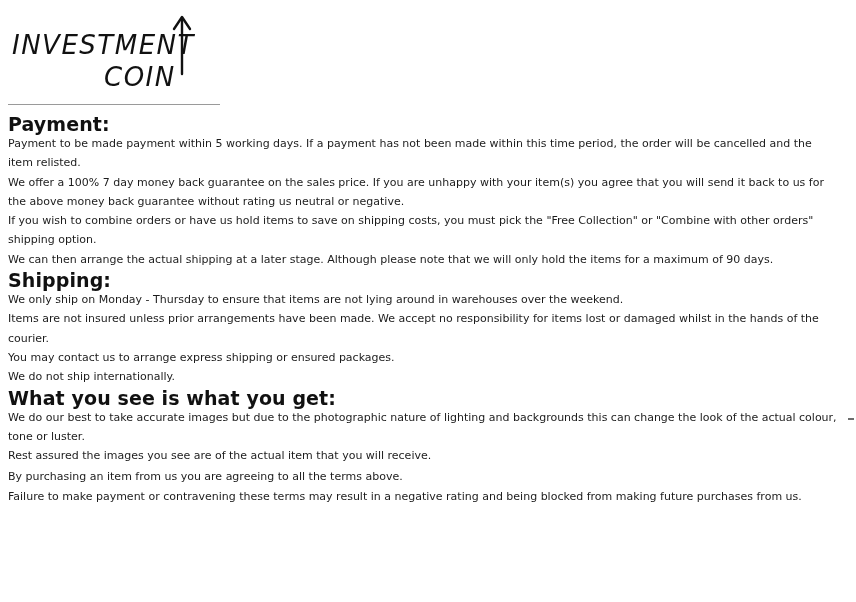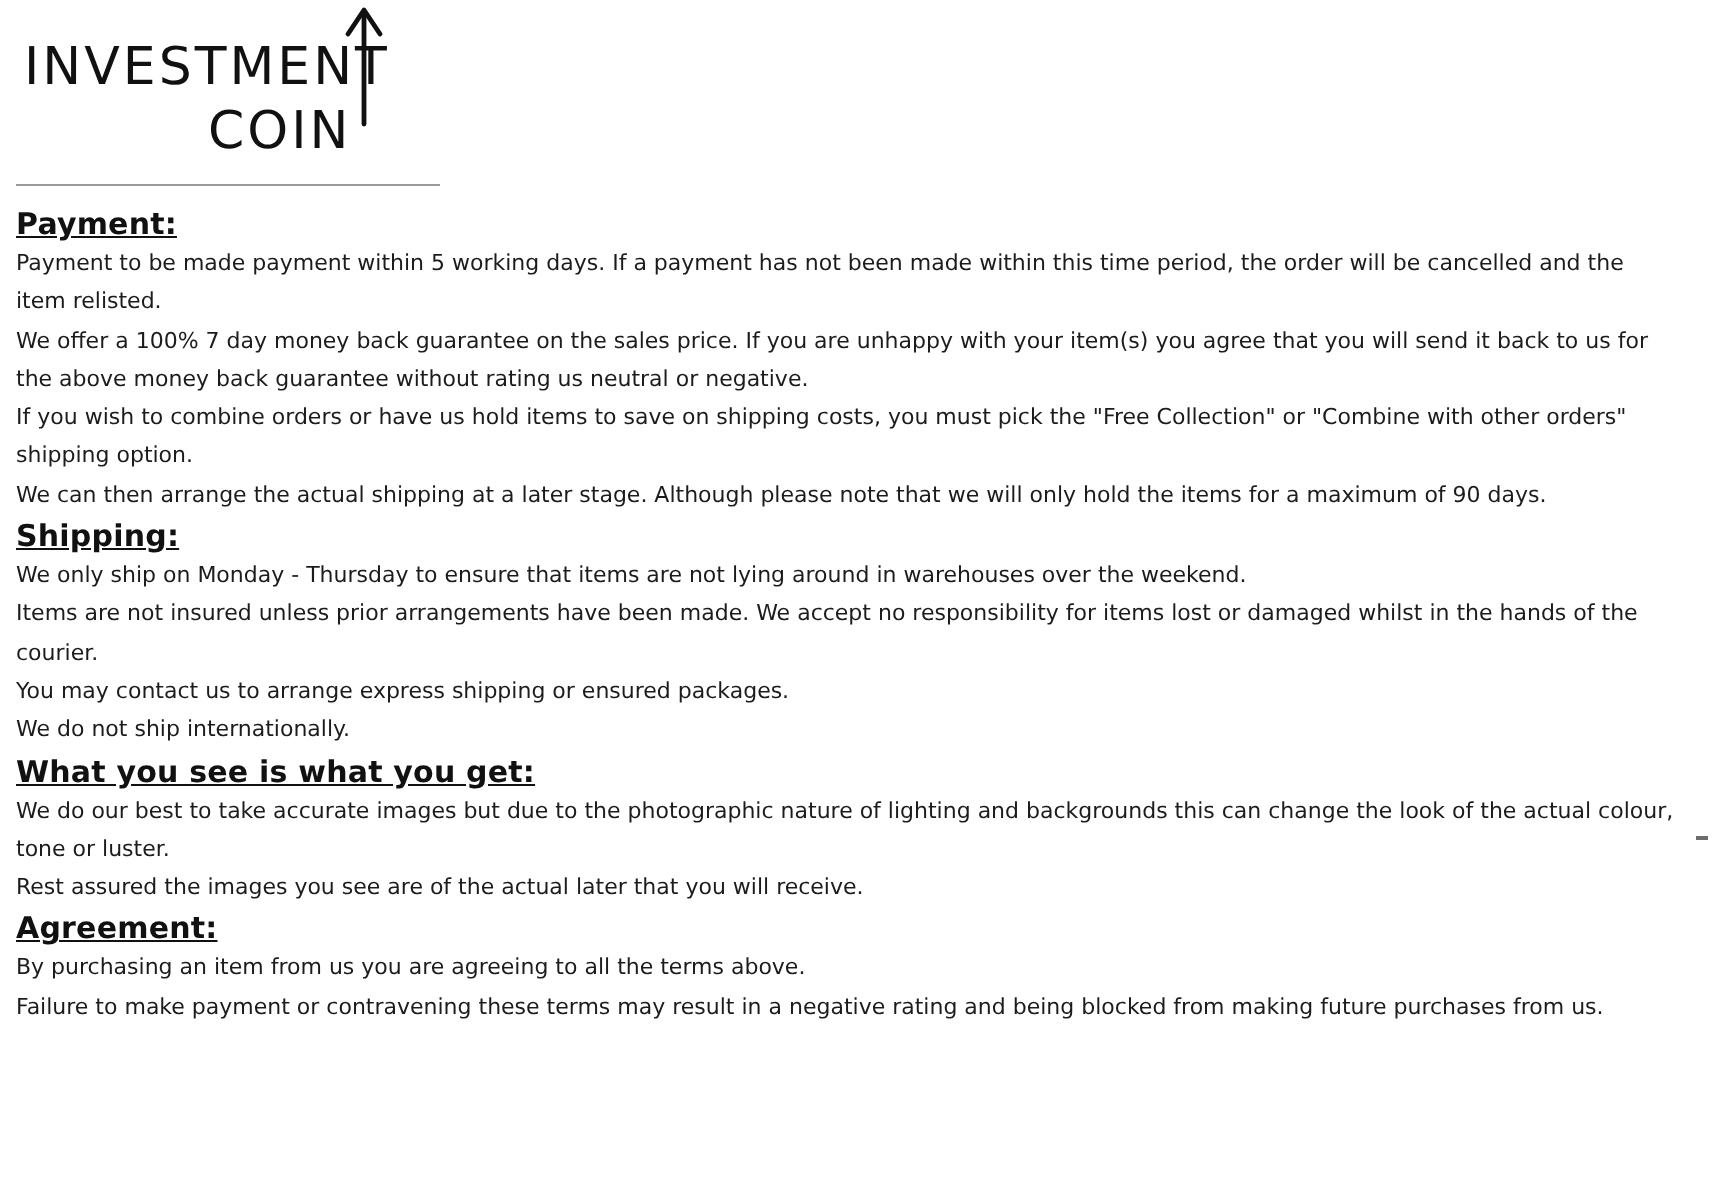--- a/index.html
+++ b/index.html
@@ -19,42 +19,42 @@
     width: 856px;
     height: 602px;
     box-sizing: border-box;
     padding: 0 8px;
   }
 
   
   .logo-block {
     position: relative;
     height: 84px;
-    padding-top: 0;
+    padding-top: 12px;
+    font-style: italic;
   }
   .logo-svg {
     display: block;
   }
 
   
   .divider {
     width: 212px;
     height: 0;
     border-top: 1px solid #9a9a9a;
     margin: 8px 0 10px 0;
   }
 
   
   .section {
     margin: 0 0 2px 0;
   }
   .section-heading {
-    font-size: 15px;
+    font-size: 19px;
     font-weight: bold;
-    text-decoration: underline;
     line-height: 19px;
     margin: 0;
     color: #111;
     letter-spacing: 0.1px;
   }
   .para {
     font-size: 11px;
     line-height: 19.3px;
     margin: 0;
     color: #1c1c1c;
@@ -101,23 +101,22 @@
     <div class="section-heading">Shipping:</div>
     <p class="para">We only ship on Monday - Thursday to ensure that items are not lying around in warehouses over the weekend.</p>
     <p class="para">Items are not insured unless prior arrangements have been made. We accept no responsibility for items lost or damaged whilst in the hands of the courier.</p>
     <p class="para">You may contact us to arrange express shipping or ensured packages.</p>
     <p class="para">We do not ship internationally.</p>
   </div>
 
   <div class="section">
     <div class="section-heading">What you see is what you get:</div>
     <p class="para">We do our best to take accurate images but due to the photographic nature of lighting and backgrounds this can change the look of the actual colour, tone or luster.</p>
-    <p class="para">Rest assured the images you see are of the actual later that you will receive.</p>
+    <p class="para">Rest assured the images you see are of the actual item that you will receive.</p>
   </div>
 
   <div class="section">
-    <div class="section-heading">Agreement:</div>
     <p class="para">By purchasing an item from us you are agreeing to all the terms above.</p>
     <p class="para">Failure to make payment or contravening these terms may result in a negative rating and being blocked from making future purchases from us.</p>
   </div>
 
   <div class="edge-mark"></div>
 </div>
 
 </body></html>

